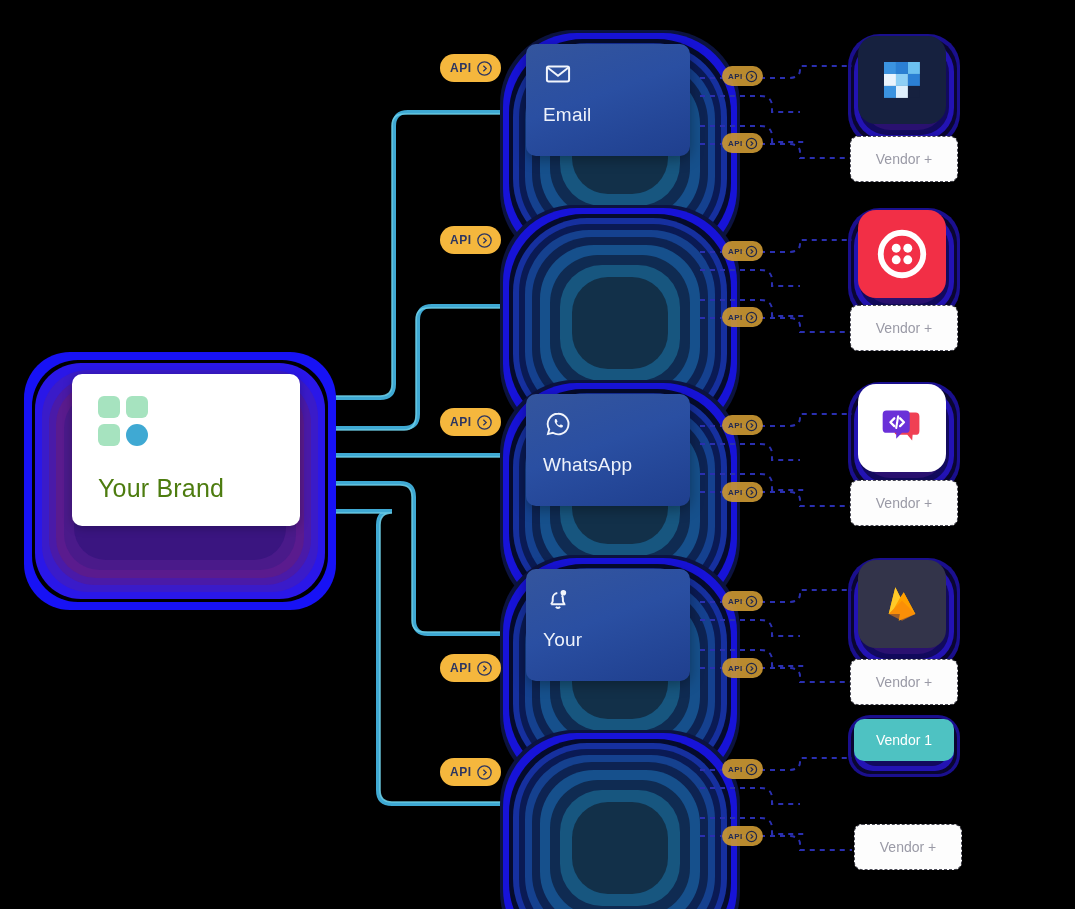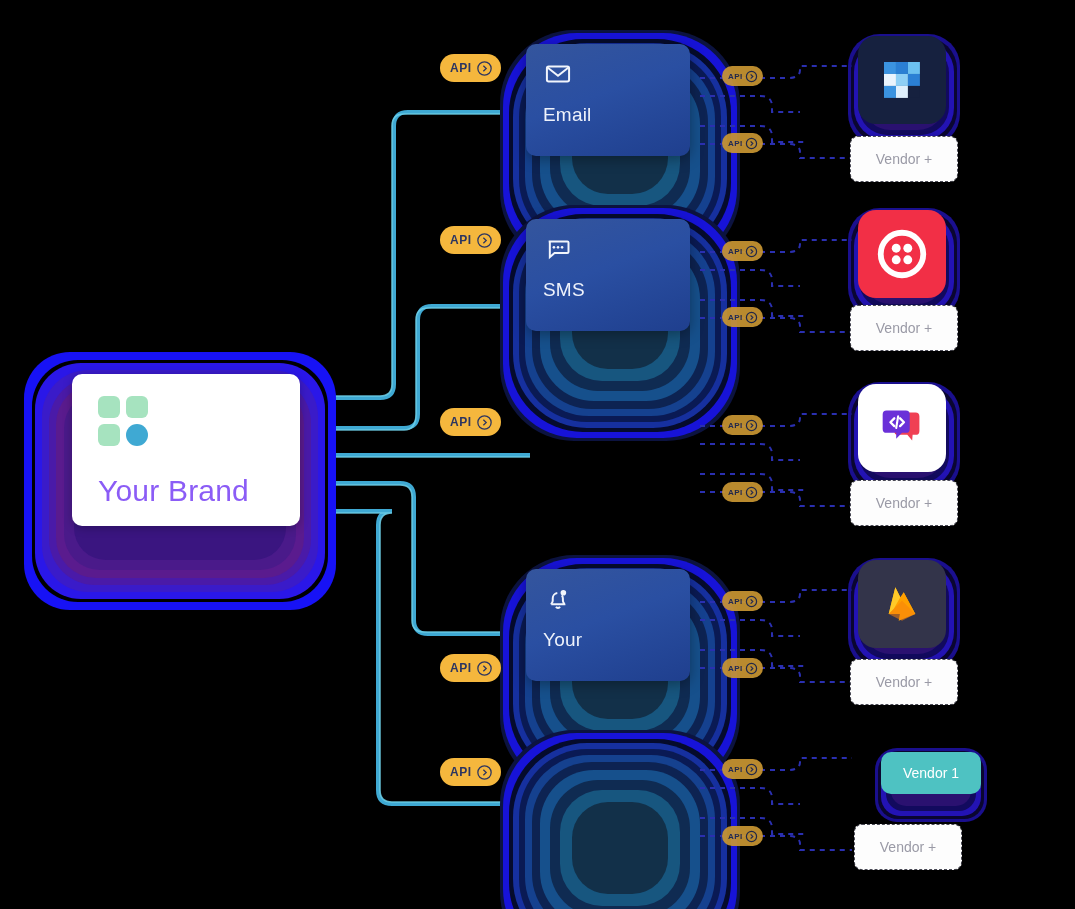--- a/index.html
+++ b/index.html
@@ -32,21 +32,21 @@
     box-shadow:0 2px 10px rgba(0,0,0,.25);
   }
   .brand-logo { position:absolute; left:26px; top:22px; width:50px; height:50px; }
   .brand-logo .sq { position:absolute; width:22px; height:22px; border-radius:6px; background:#a6e3bf; }
   .brand-logo .sq.a { left:0;   top:0; }
   .brand-logo .sq.b { left:28px; top:0; }
   .brand-logo .sq.c { left:0;   top:28px; }
   .brand-logo .dot  { position:absolute; left:28px; top:28px; width:22px; height:22px;
                       border-radius:50%; background:#3fa9d3; }
   .brand-title {
-    position:absolute; left:26px; top:100px; font-size:30px; color:#8b5cf6;
+    position:absolute; left:26px; top:100px; font-size:25px; color:#4d7c0f;
     letter-spacing:.2px; white-space:nowrap;
   }
 
   
   .channel-node { position:absolute; z-index:2; width:240px; height:236px;text-align:right; }
   .halo { position:absolute; border-radius:74px; }
   .h1 { inset:0;      background:#0c1340; }
   .h2 { inset:3px;    background:#1713d8; }
   .h3 { inset:9px;    background:#050b2c; }
   .h4 { inset:13px;   background:#16309f; }
@@ -207,33 +207,44 @@
     <div class="halo h2"></div>
     <div class="halo h3"></div>
     <div class="halo h4"></div>
     <div class="halo h5"></div>
     <div class="halo h6"></div>
     <div class="halo h7"></div>
     <div class="halo h8"></div>
     <div class="halo h9"></div>
     <div class="halo h10"></div>
     <div class="halo h11"></div>
+  </div>
+
+  <div class="channel-node" style="left:500px; top:380px;">
+    <div class="halo h1"></div>
+    <div class="halo h2"></div>
+    <div class="halo h3"></div>
+    <div class="halo h4"></div>
+    <div class="halo h5"></div>
+    <div class="halo h6"></div>
+    <div class="halo h7"></div>
+    <div class="halo h8"></div>
+    <div class="halo h9"></div>
+    <div class="halo h10"></div>
+    <div class="halo h11"></div>
     <div class="channel-card">
       <span class="ci">
-        <svg viewBox="0 0 24 24" fill="none" stroke="#f2f5fc" stroke-width="1.7">
-          <path d="M4 5.5h16a1 1 0 011 1v8a1 1 0 01-1 1H9l-4 3.5V6.5a1 1 0 011-1z"></path>
-          <circle cx="8.5" cy="10.6" r="1.1" fill="#f2f5fc" stroke="none"></circle>
-          <circle cx="12" cy="10.6" r="1.1" fill="#f2f5fc" stroke="none"></circle>
-          <circle cx="15.5" cy="10.6" r="1.1" fill="#f2f5fc" stroke="none"></circle>
+        <svg viewBox="0 0 24 24" fill="none" stroke="#f2f5fc" stroke-width="1.6">
+          <path d="M12 3.2a8.8 8.8 0 00-7.5 13.4L3.4 20.6l4.2-1.1A8.8 8.8 0 1012 3.2z"></path>
+          <path d="M9.3 8.4c.3-.6.6-.6.9-.6.3 0 .5.1.7.5l.6 1.2c.1.3.1.5-.1.7l-.4.5c-.1.2-.2.3 0 .6.4.7 1.2 1.5 2 1.8.3.1.4 0 .6-.1l.5-.5c.2-.2.4-.2.6-.1l1.2.6c.3.2.4.3.4.6 0 .3-.1.8-.6 1.1-.5.3-1.2.4-2 .1-1.9-.6-3.7-2.4-4.4-4.3-.3-.8-.2-1.5.1-2.1z" fill="#f2f5fc" stroke="none"></path>
         </svg>
       </span>
-      <span class="cl">SMS</span>
-    </div>
-  </div>
-
+      <span class="cl">WhatsApp</span>
+    </div>
+  </div>
 
   <div class="channel-node" style="left:500px; top:555px;">
     <div class="halo h1"></div>
     <div class="halo h2"></div>
     <div class="halo h3"></div>
     <div class="halo h4"></div>
     <div class="halo h5"></div>
     <div class="halo h6"></div>
     <div class="halo h7"></div>
     <div class="halo h8"></div>
@@ -454,21 +465,21 @@
         <path d="M14 42 L22 10 L28 22 L20 36 Z" fill="#ffca28"></path>
         <path d="M32 16 L46 42 L26 50 Z" fill="#ffa000"></path>
         <path d="M14 42 L30 50 L46 42 L30 26 Z" fill="#f6820c" opacity=".55"></path>
       </svg>
     </div>
   </div>
   <div class="vendor-plus" style="left:850px; top:659px;">
     <span>Vendor +</span>
   </div>
 
-  <div class="vendor-node" style="left:848px; top:748px; height:74px;margin-left:27px;">
+  <div class="vendor-node" style="left:848px; top:715px; height:62px;">
     <div class="vhalo v1" style="border-radius:22px;"></div>
     <div class="vhalo v2" style="border-radius:20px;"></div>
     <div class="vhalo v3" style="border-radius:19px;"></div>
     <div class="vhalo v4" style="border-radius:17px;"></div>
     <div class="vhalo v5" style="border-radius:15px;"></div>
     <div class="vendor-pill" style="background:#4ec2c2;">
       <span>Vendor 1</span>
     </div>
   </div>
   <div class="vendor-plus" style="left:854px; top:824px;">

